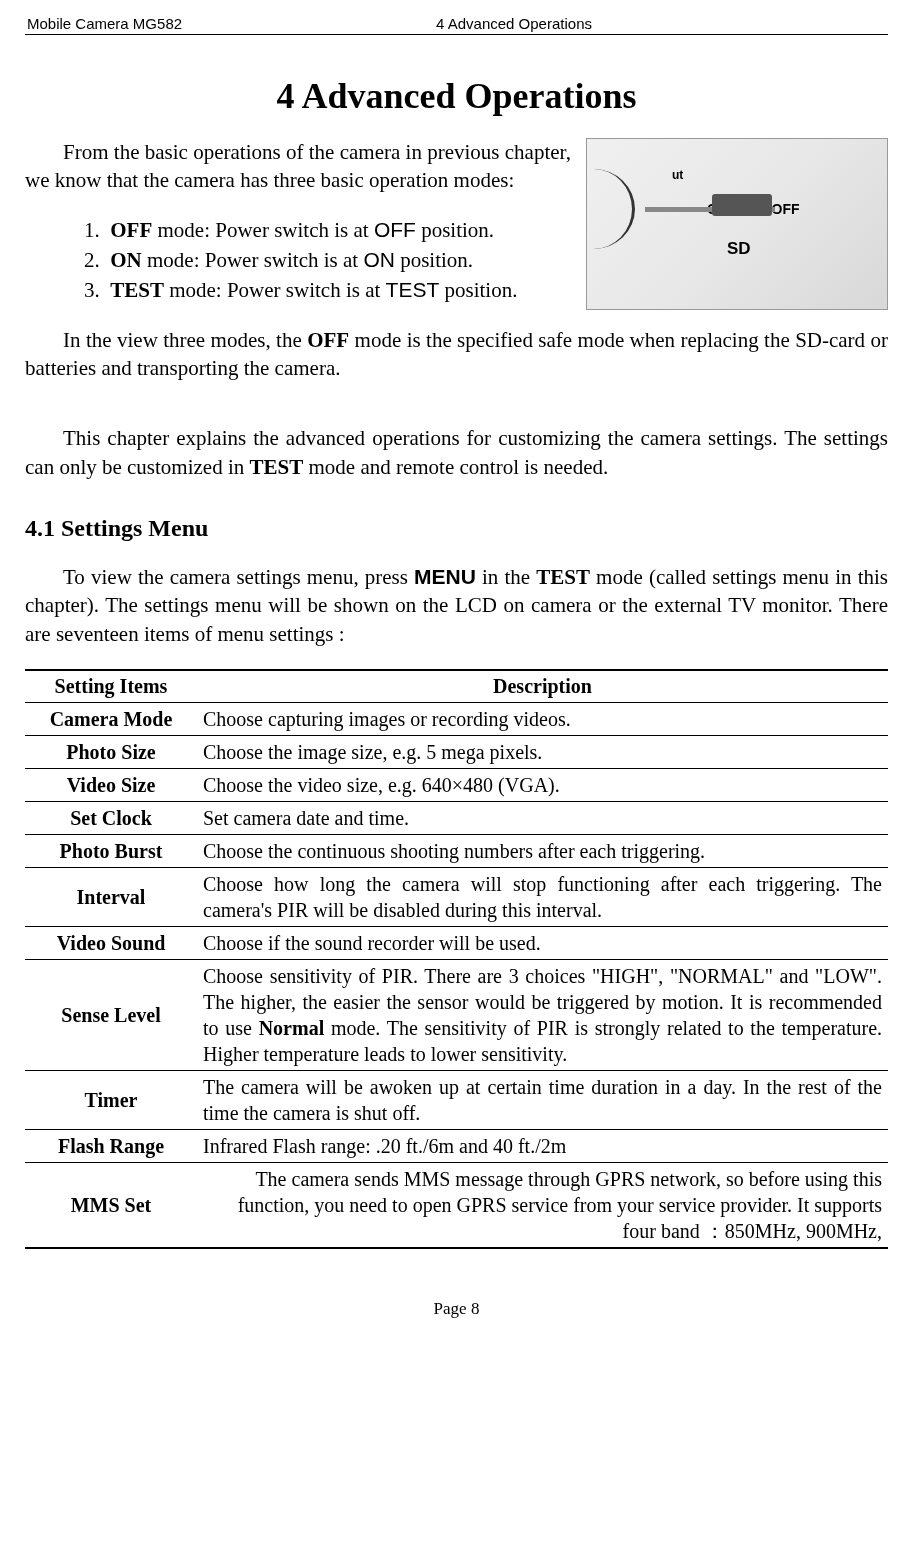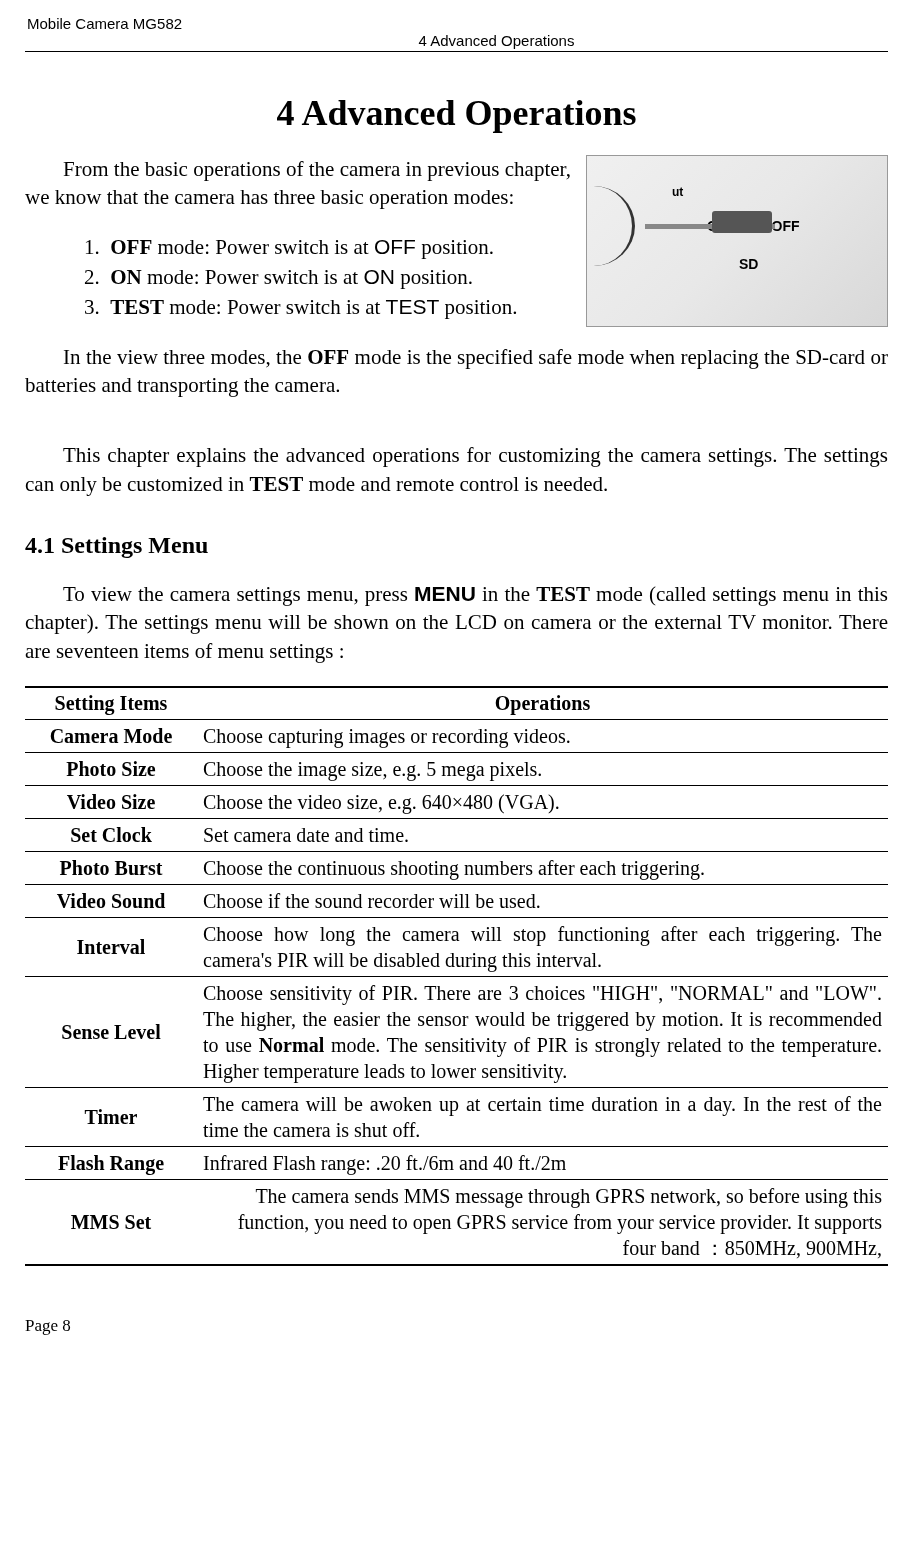--- a/index.html
+++ b/index.html
@@ -13,21 +13,20 @@
   .page {
     padding: 15px 25px 20px 25px;
     box-sizing: border-box;
   }
   .header-row {
     display: flex;
     justify-content: space-between;
     font-family: Verdana, Geneva, sans-serif;
     font-size: 15px;
     padding: 0 2px;
-    flex-direction: column;
   }
   .header-left { text-align: left; }
   .header-center { text-align: center; flex:1; margin-left:80px;}
   .hr-line {
     border: none;
     border-top: 1.5px solid black;
     margin: 2px 0 0 0;
   }
   .chapter-title {
     text-align: center;
@@ -64,22 +63,22 @@
     width: 300px;
     height: 170px;
     margin: 0 0 8px 15px;
     border:1px solid #999;
     position:relative;
     overflow:hidden;
     background:linear-gradient(135deg,#f0f0f0 0%,#e8e8e8 50%,#d8d8d8 100%);
   }
   .float-image .sd {
     position:absolute;
-    top:100px; left:152px;
-    font-family:Arial; font-size:14px; font-weight:bold;
+    top:100px; left:140px;
+    font-family:Arial; font-size:17px; font-weight:bold;
   }
   .float-image .ontestoff {
     position:absolute;
     top:38px; left:120px;
     font-family:Arial; font-size:14px; font-weight:bold;
     white-space:nowrap;
     margin-top:24px;
   }
   .float-image .nut {
     position:absolute;
@@ -132,20 +131,21 @@
     white-space: nowrap;
     width: 160px;
   }
   table.settings td.desc {
     text-align: justify;
   }
   table.settings tr { border-bottom: 1px solid black; }
   table.settings tr.header-row-t { border-top: 2px solid black; border-bottom:1px solid black;}
   table.settings tr.last { border-bottom: 2.5px solid black; }
   .footer {
+    text-align: center;
     font-size: 17px;
     margin-top: 50px;
   }
 </style>
 </head>
 <body>
 
 <div class="page">
 
   <div class="header-row">
@@ -193,21 +193,21 @@
   <h2 class="section-title">4.1  Settings Menu</h2>
 
   <p class="body-text para-indent">
     <span>To view the camera settings menu, press </span><span class="mono" style="font-weight:bold">MENU</span><span> in the </span><b>TEST</b><span> mode (called settings menu in this chapter). The settings menu will be shown on the LCD on camera or the external TV monitor. There are seventeen items of menu settings :</span>
   </p>
 
   <table class="settings">
     <tbody>
         <tr class="header-row-t">
       <th>Setting Items</th>
-      <th>Operations</th>
+      <th>Description</th>
     </tr>
     <tr>
           <td class="name">Camera Mode</td>
           <td class="desc">Choose capturing images or recording videos.</td>
         </tr>
     <tr>
           <td class="name">Photo Size</td>
           <td class="desc">Choose the image size, e.g. 5 mega pixels.</td>
         </tr>
     <tr>
@@ -216,26 +216,26 @@
         </tr>
     <tr>
           <td class="name">Set Clock</td>
           <td class="desc">Set camera date and time.</td>
         </tr>
     <tr>
           <td class="name">Photo Burst</td>
           <td class="desc">Choose the continuous shooting numbers after each triggering.</td>
         </tr>
     <tr>
+          <td class="name">Interval</td>
+          <td class="desc">Choose how long the camera will stop functioning after each triggering. The camera's PIR will be disabled during this interval.</td>
+        </tr>
+    <tr>
           <td class="name">Video Sound</td>
           <td class="desc">Choose if the sound recorder will be used.</td>
-        </tr>
-    <tr>
-          <td class="name">Interval</td>
-          <td class="desc">Choose how long the camera will stop functioning after each triggering. The camera's PIR will be disabled during this interval.</td>
         </tr>
     <tr>
           <td class="name">Sense Level</td>
           <td class="desc"><span>Choose sensitivity of PIR. There are 3 choices "HIGH", "NORMAL" and "LOW". The higher, the easier the sensor would be triggered by motion. It is recommended to use </span><b>Normal</b><span> mode. The sensitivity of PIR is strongly related to the temperature. Higher temperature leads to lower sensitivity.</span></td>
         </tr>
     <tr>
           <td class="name">Timer</td>
           <td class="desc">The camera will be awoken up at certain time duration in a day. In the rest of the time the camera is shut off.</td>
         </tr>
     <tr>

